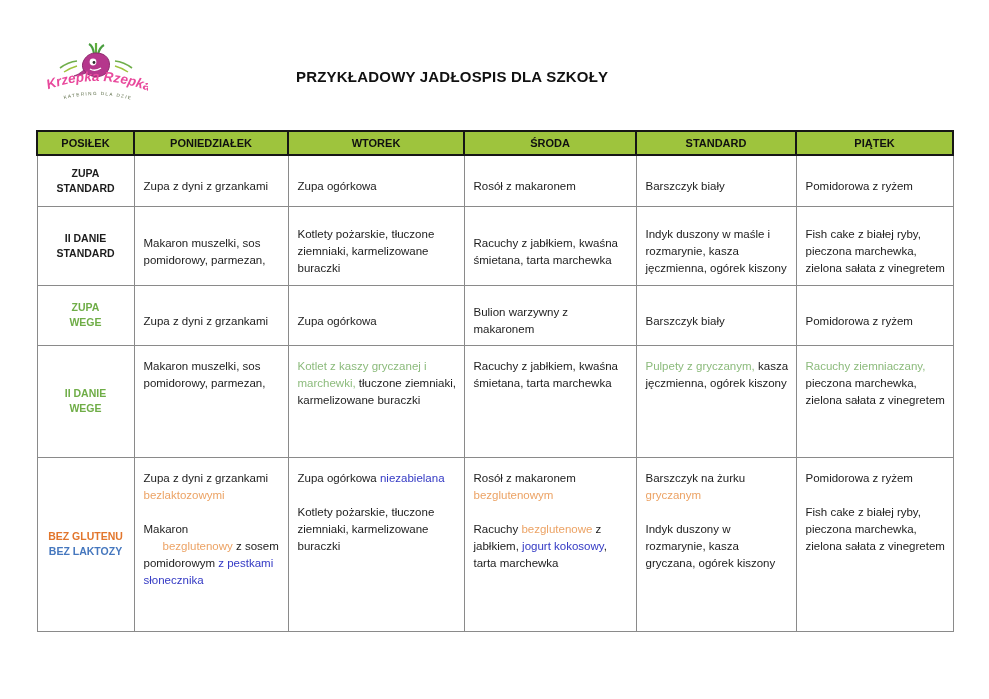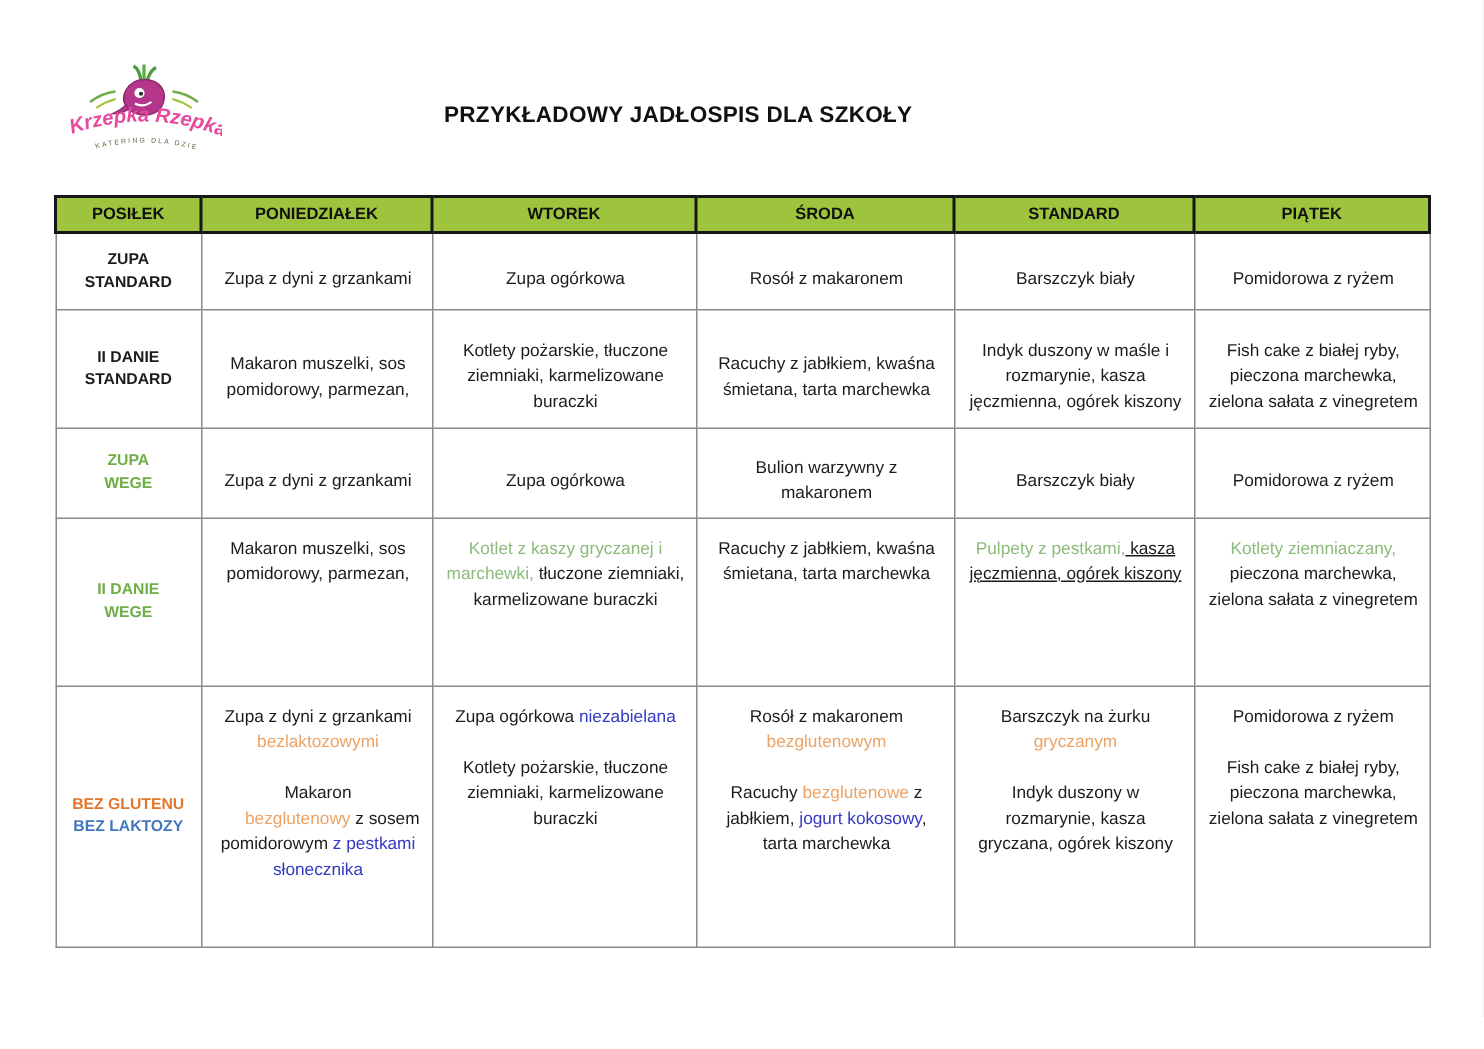--- a/index.html
+++ b/index.html
@@ -20,21 +20,21 @@
   table.menu th {
     background:var(--header-bg,#9ec43d);
     border:2px solid #161616;
     font-size:11px; font-weight:bold; color:#101010;
     padding:5px 2px; text-align:center;
   }
   table.menu td {
     border:1px solid #8a8a8a; background:#fff;
     font-size:11.5px; line-height:17px;
     padding:17px 7px 5px 9px;
-    vertical-align:middle; text-align:center;
+    vertical-align:middle; text-align:left;
     word-wrap:break-word;
   }
   table.menu td.label {
     text-align:center; font-weight:bold;
     font-size:10.5px; line-height:15px;
     padding:3px 4px;
   }
   tr.r0 { height:51px; }
   tr.r1 { height:79px; }
   tr.r2 { height:60px; }
@@ -171,24 +171,24 @@
           <td class="day">
             <div class="para"><span style="color: rgb(28, 28, 28);">Makaron muszelki, sos pomidorowy, parmezan,</span></div>
           </td>
           <td class="day">
             <div class="para"><span style="color: rgb(140, 187, 124);">Kotlet z kaszy gryczanej i marchewki,</span><span style="color: rgb(28, 28, 28);"> tłuczone ziemniaki, karmelizowane buraczki</span></div>
           </td>
           <td class="day">
             <div class="para"><span style="color: rgb(28, 28, 28);">Racuchy z jabłkiem, kwaśna śmietana, tarta marchewka</span></div>
           </td>
           <td class="day">
-            <div class="para"><span style="color: rgb(140, 187, 124);">Pulpety z pestkami,</span><span style="color: rgb(28, 28, 28); text-decoration: underline;"> kasza jęczmienna, ogórek kiszony</span></div>
-          </td>
-          <td class="day">
-            <div class="para"><span style="color: rgb(140, 187, 124);">Kotlety ziemniaczany,</span><span style="color: rgb(28, 28, 28);"> pieczona marchewka, zielona sałata z vinegretem</span></div>
+            <div class="para"><span style="color: rgb(140, 187, 124);">Pulpety z gryczanym,</span><span style="color: rgb(28, 28, 28);"> kasza jęczmienna, ogórek kiszony</span></div>
+          </td>
+          <td class="day">
+            <div class="para"><span style="color: rgb(140, 187, 124);">Racuchy ziemniaczany,</span><span style="color: rgb(28, 28, 28);"> pieczona marchewka, zielona sałata z vinegretem</span></div>
           </td>
         </tr>
         <tr class="r4">
           <td class="label">
             <div style="color: rgb(226, 118, 44);">BEZ GLUTENU</div>
             <div style="color: rgb(69, 119, 190);">BEZ LAKTOZY</div>
           </td>
           <td class="day">
             <div class="para"><span style="color: rgb(28, 28, 28);">Zupa z dyni z grzankami </span><span style="color: rgb(236, 163, 101);">bezlaktozowymi</span></div>
             <div class="para"><span style="color: rgb(28, 28, 28);">Makaron </span><span style="color: rgb(236, 163, 101); margin-left: 19px;">bezglutenowy</span><span style="color: rgb(28, 28, 28);"> z sosem pomidorowym </span><span style="color: rgb(51, 57, 196);">z pestkami słonecznika</span></div>

